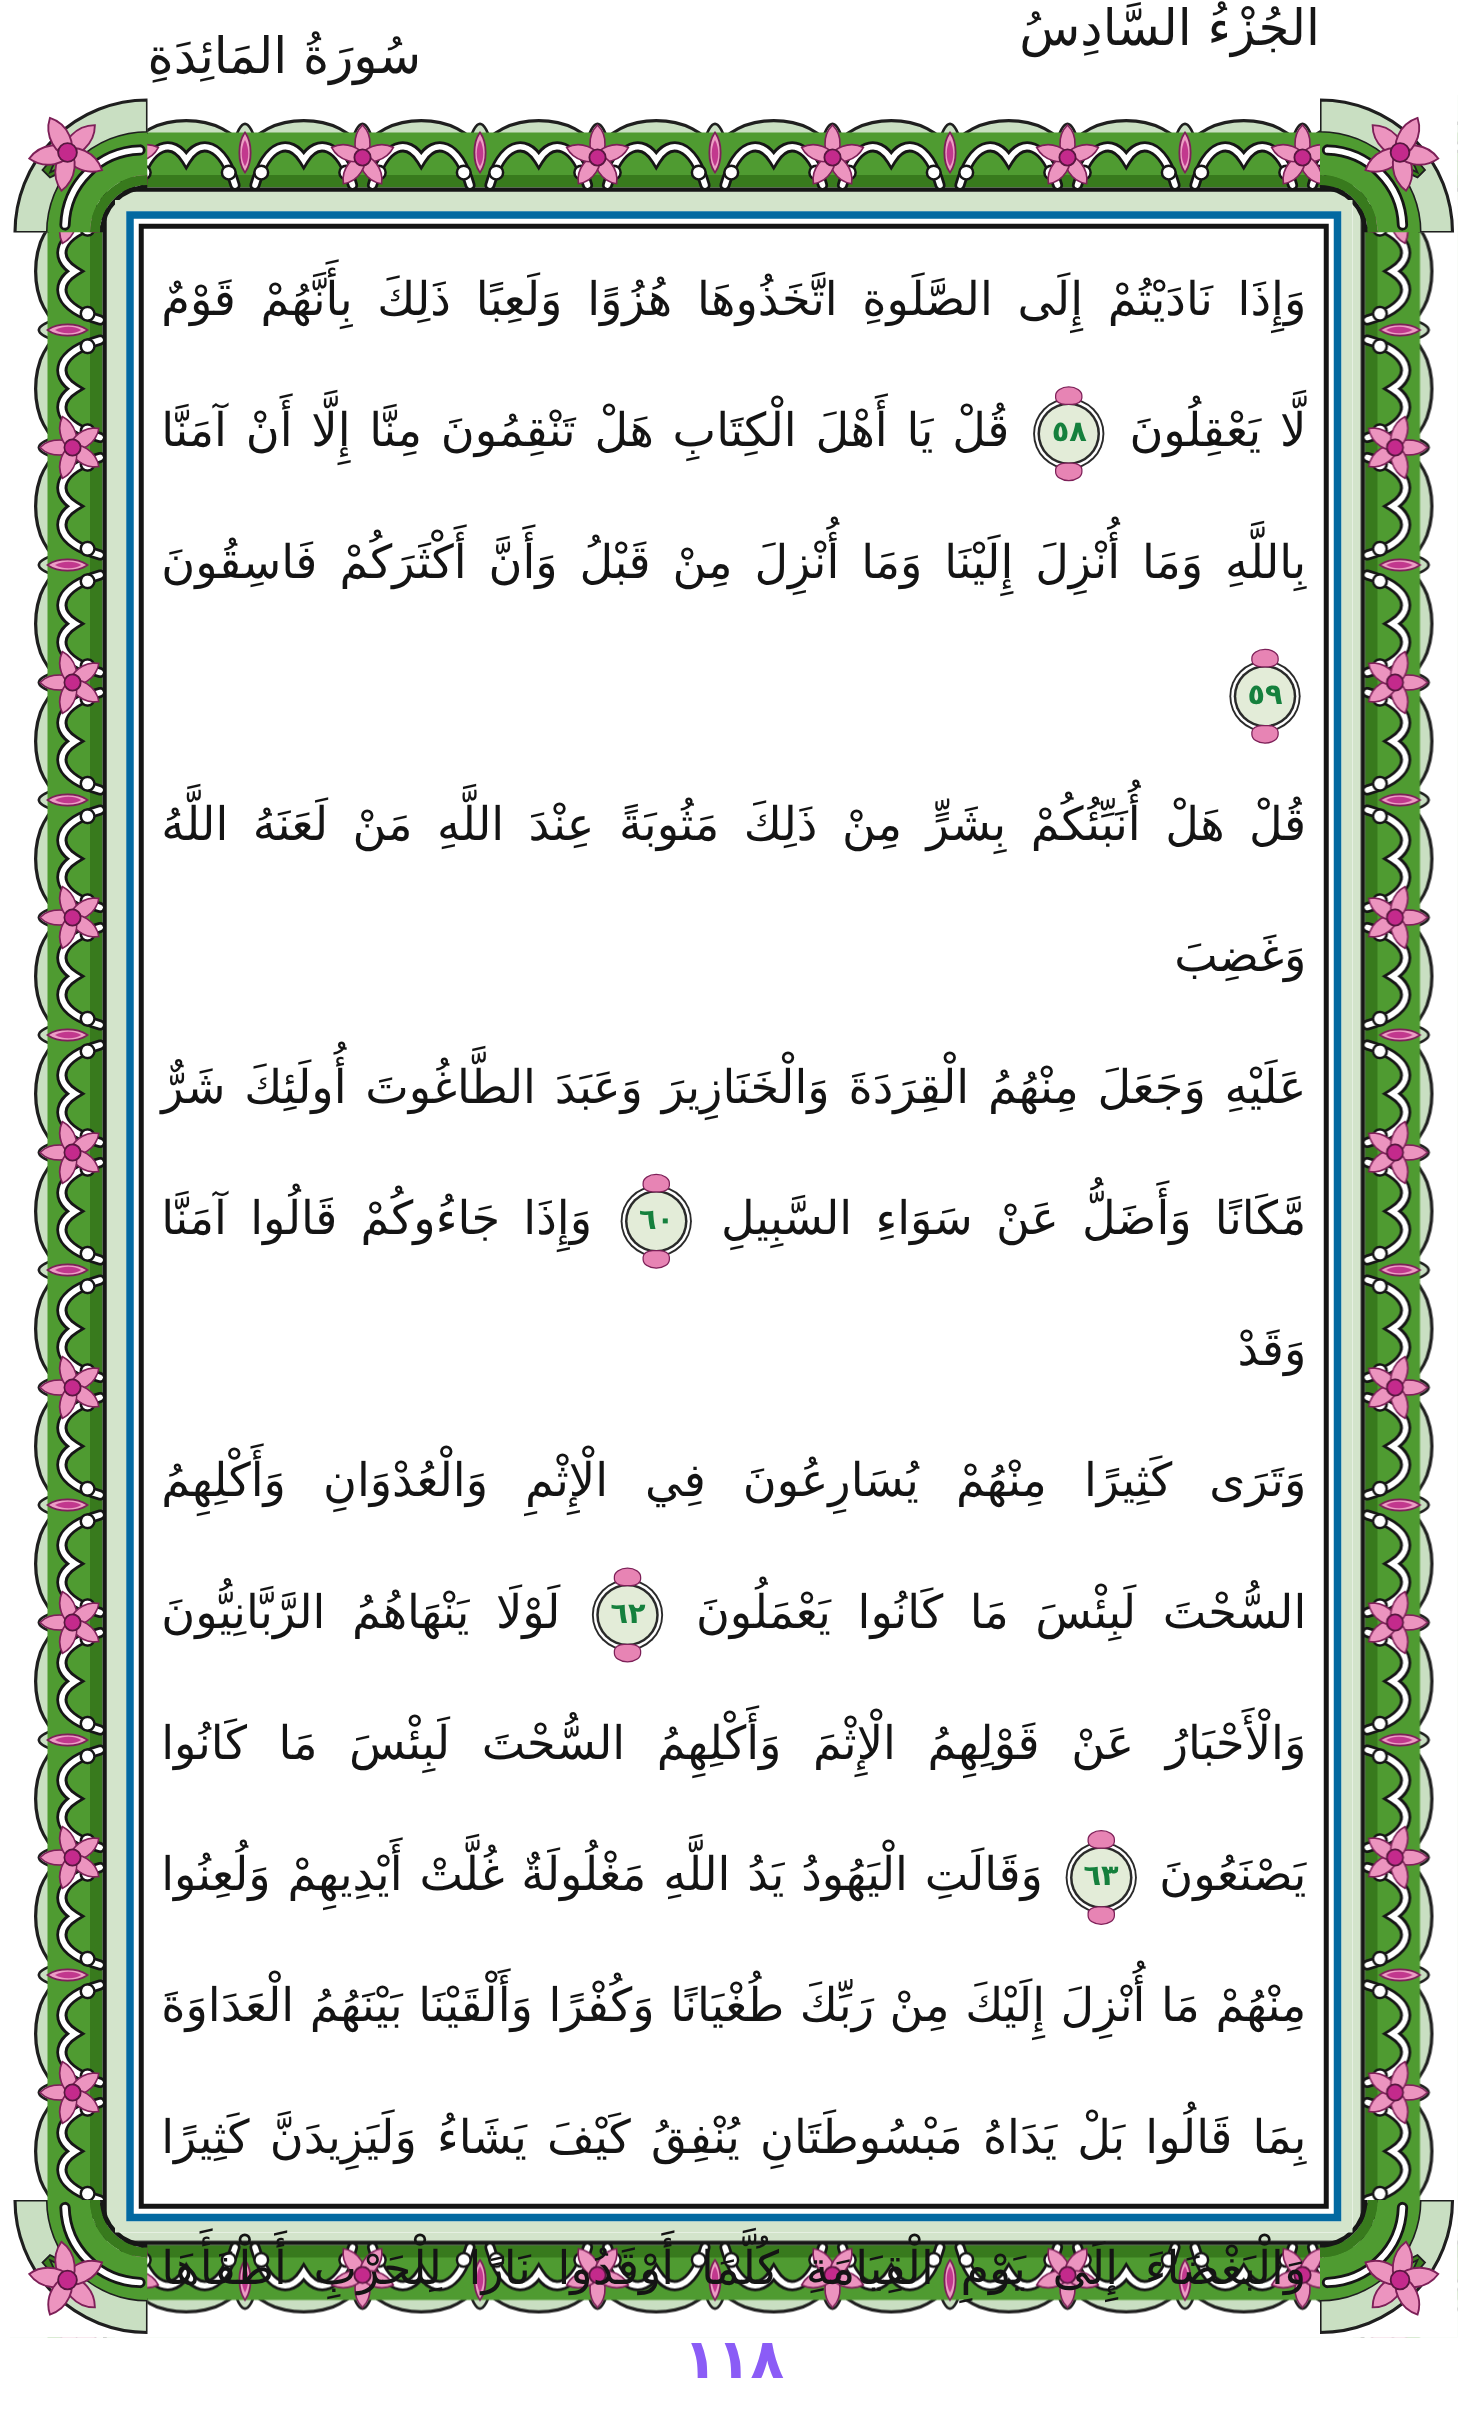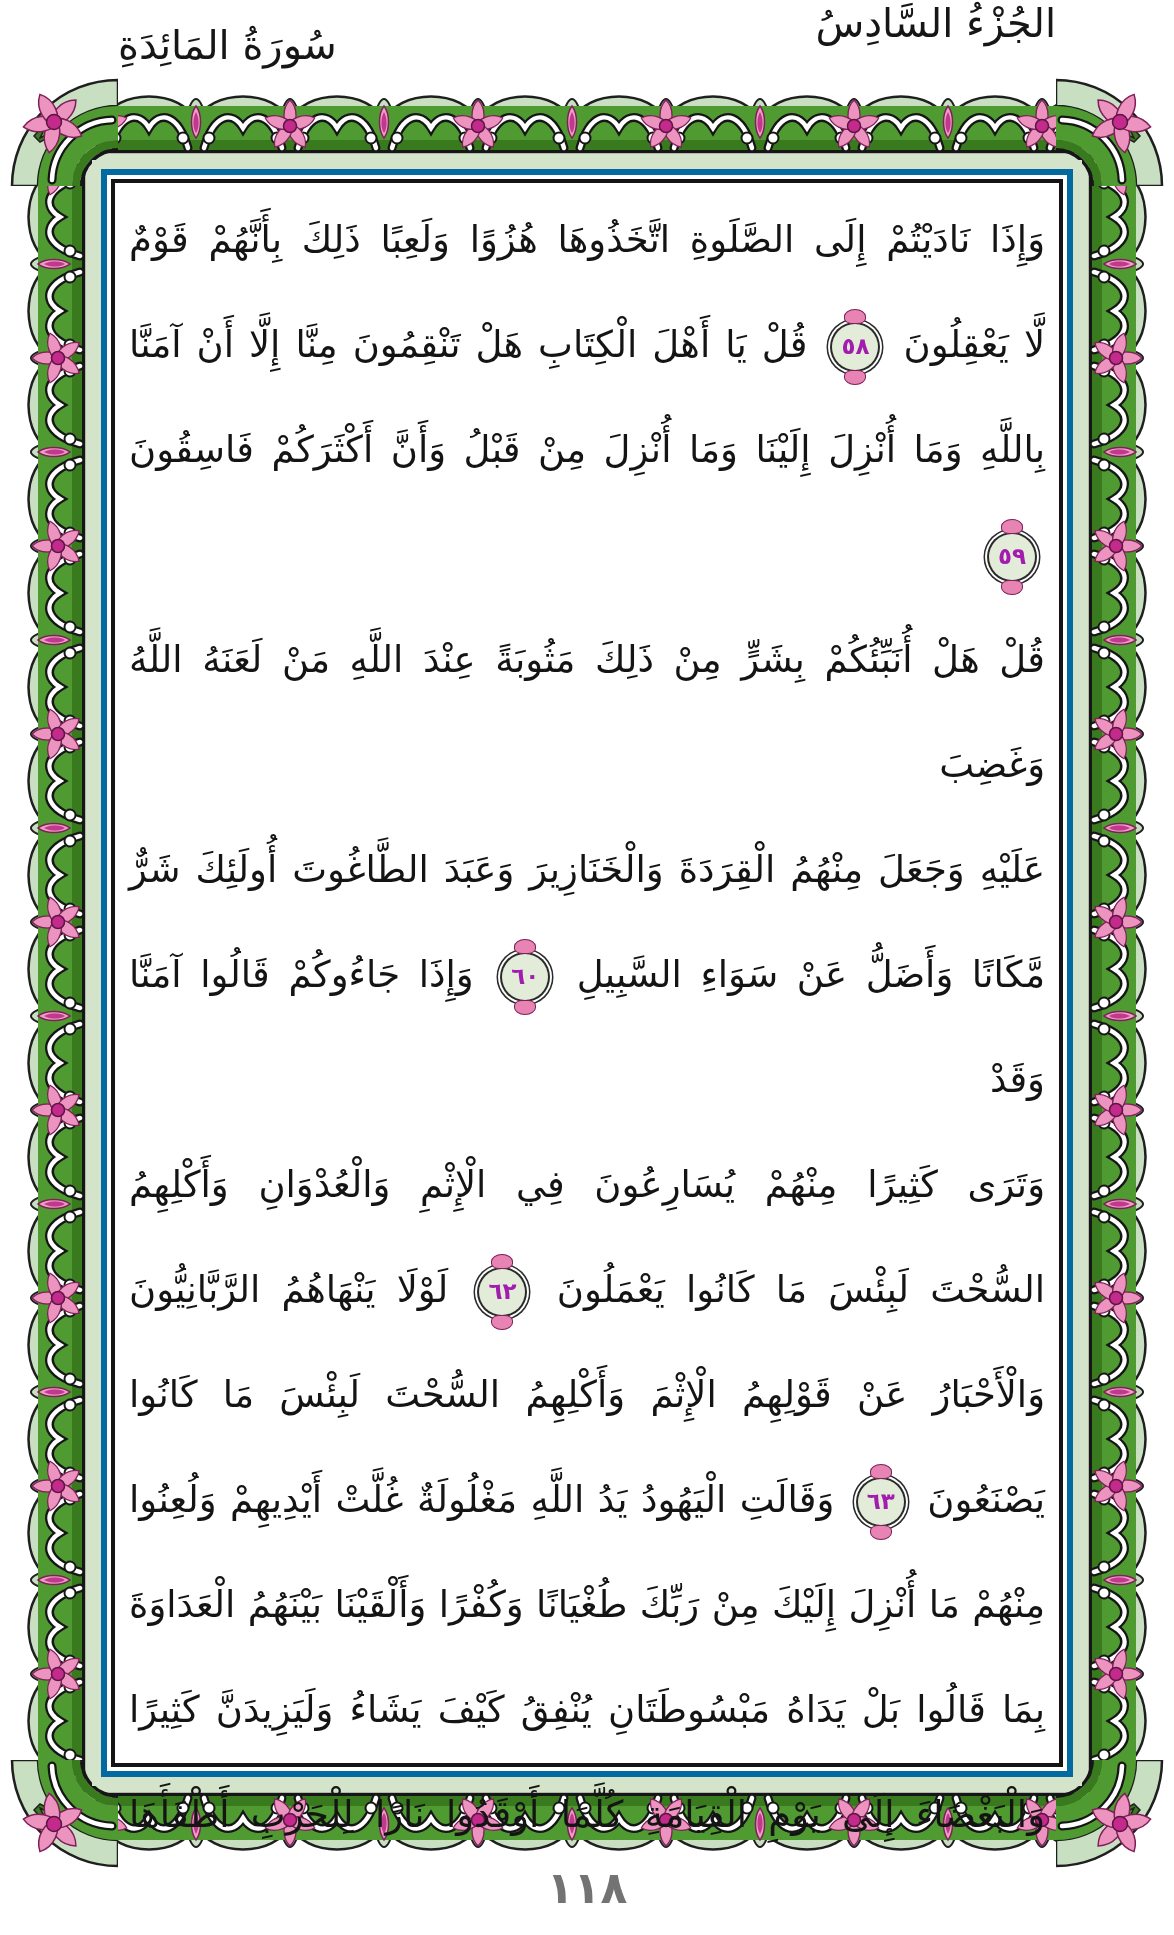--- a/index.html
+++ b/index.html
@@ -103,31 +103,31 @@
     transform:translateX(-50%);
     width:20px;height:13px;
     background:#e784b4;
     border:1.5px solid #7d2058;
     border-radius:45% 45% 60% 60%;
   }
   .vm-num{
     font-size:23px;
     line-height:1;
     font-weight:bold;
-    color:#a21caf;
+    color:#15803d;
   }
 
   
   #page-number{
     position:absolute;
     left:0;top:1862px;width:100%;
     text-align:center;
     font-size:44px;
     font-weight:bold;
-    color:#737373;
+    color:#8b5cf6;
     direction:rtl;
   }
 </style>
 </head>
 <body>
 
 <svg width="0" height="0" style="position:absolute" aria-hidden="true">
   <defs>
     <g id="btile">
       <path d="M0,46 C13,12 81,12 94,46 Z" fill="#c9dfc2" stroke="#1f1f1f" stroke-width="2.5"></path>

